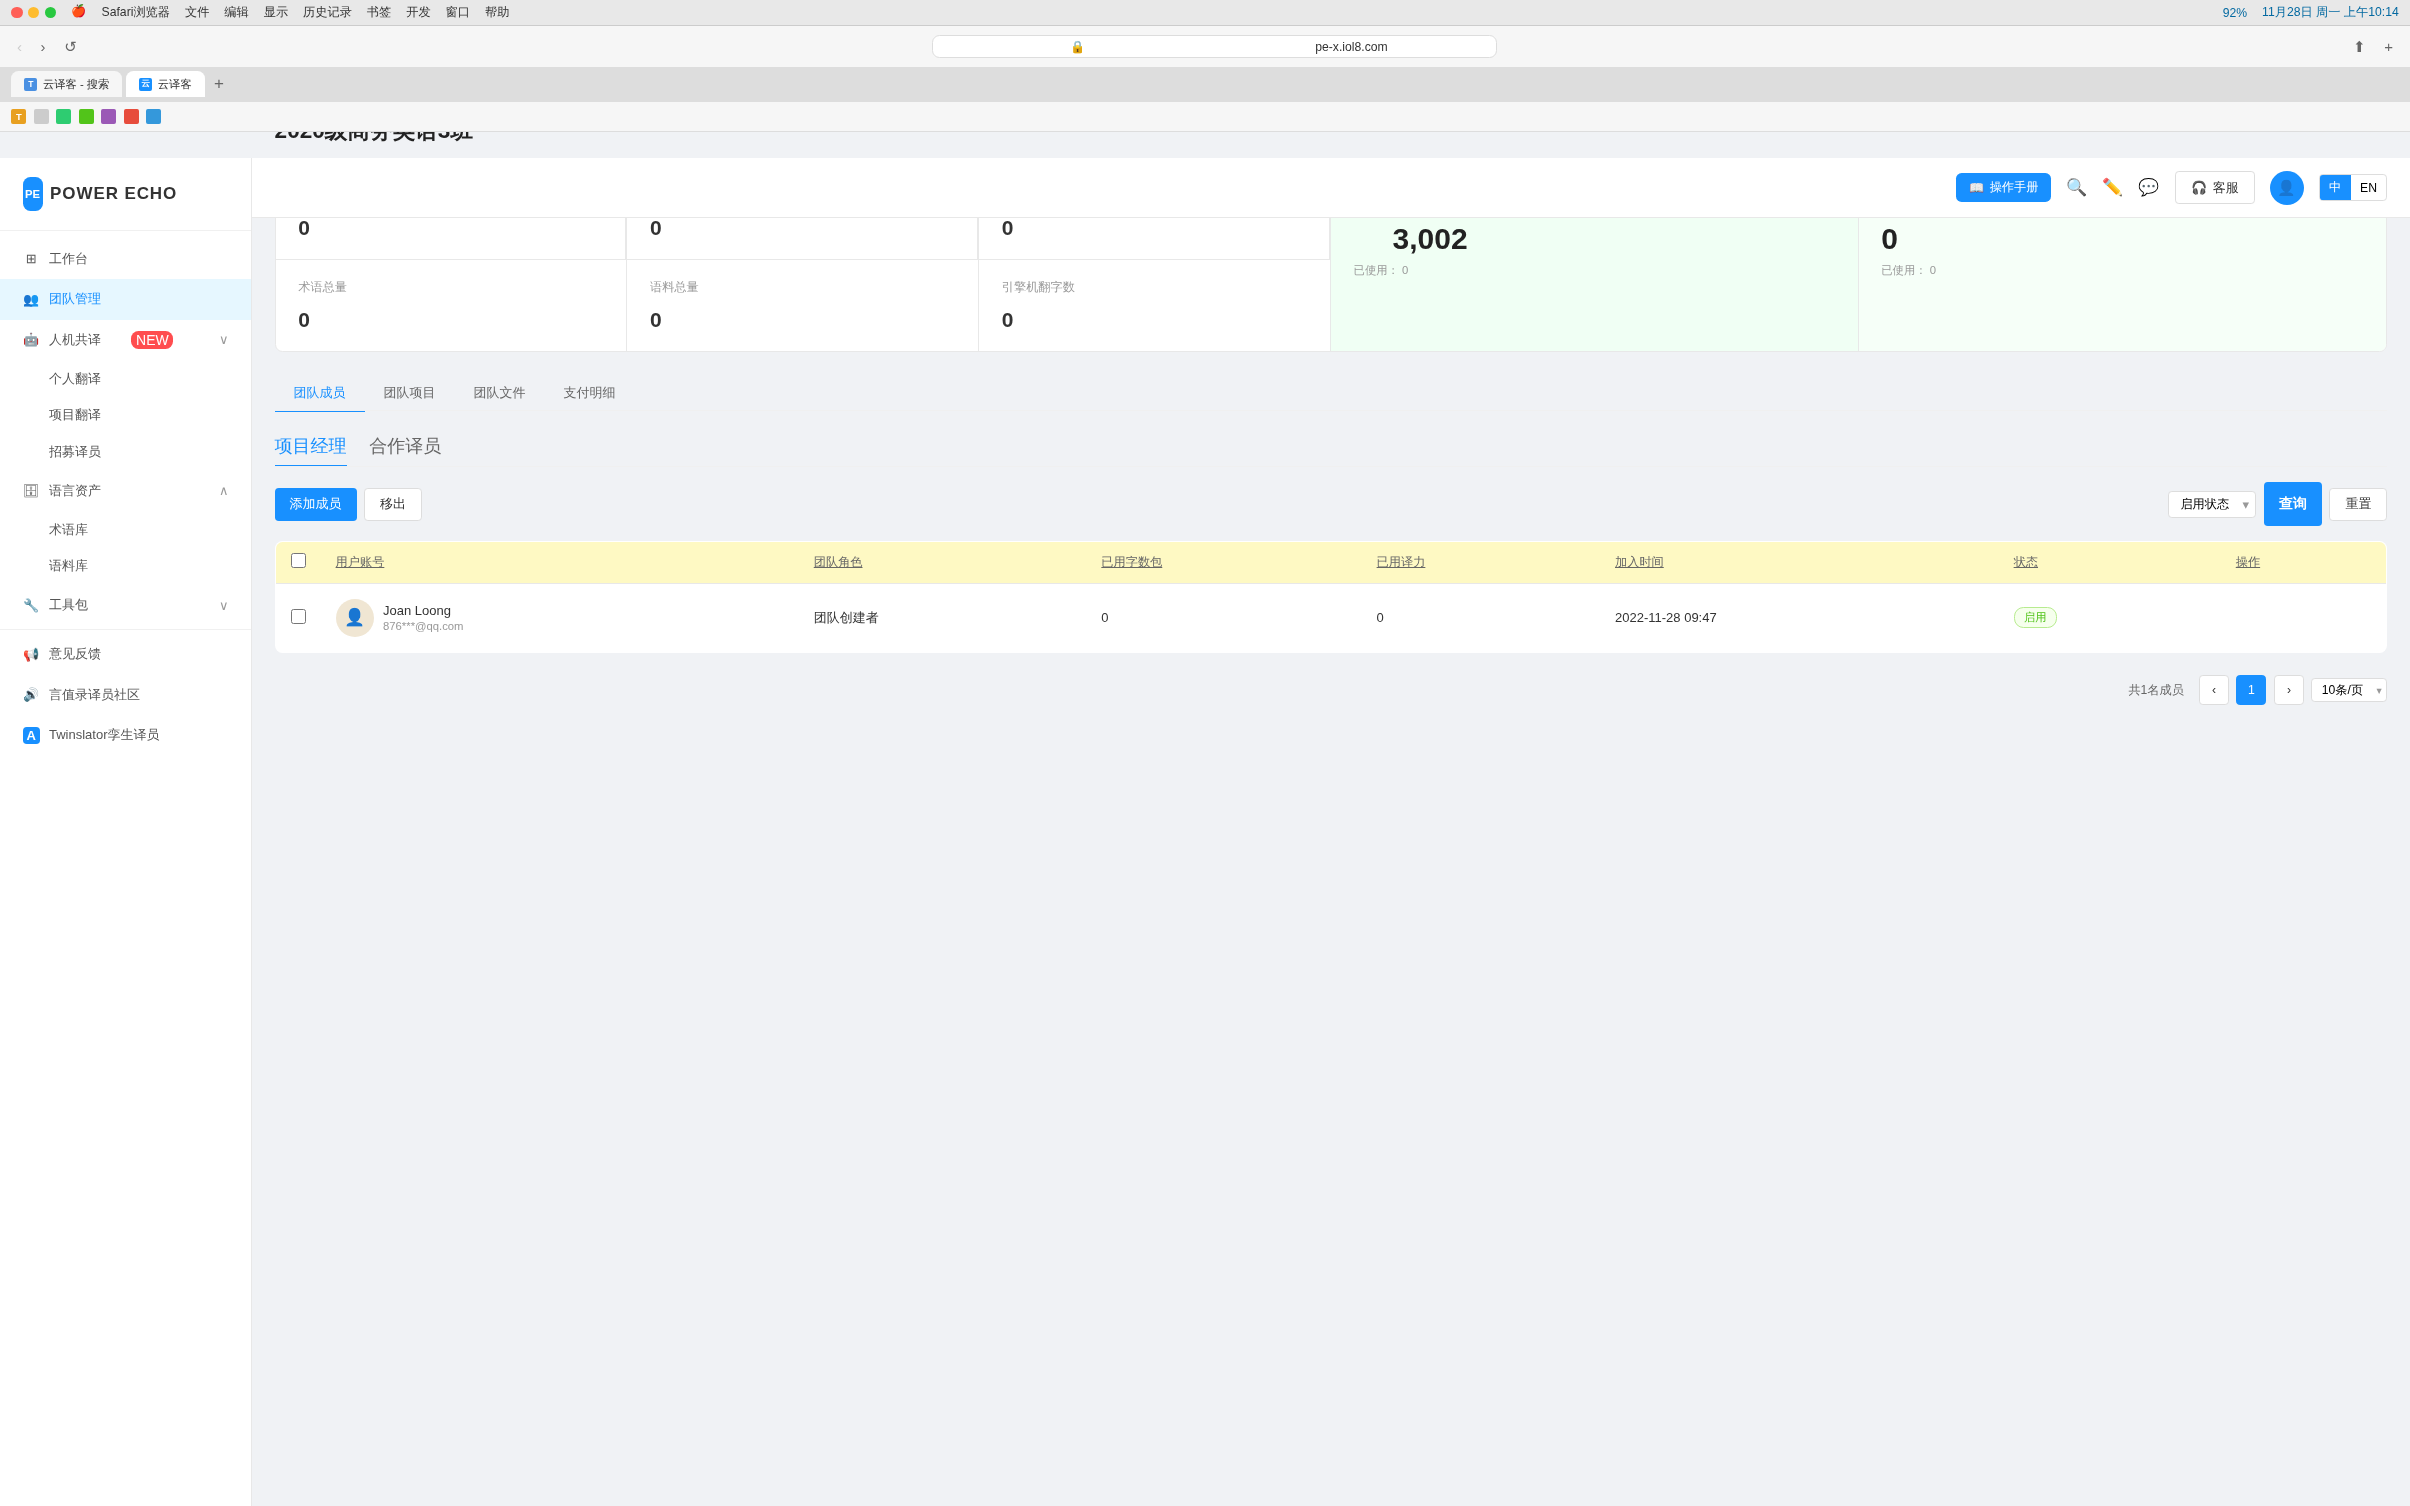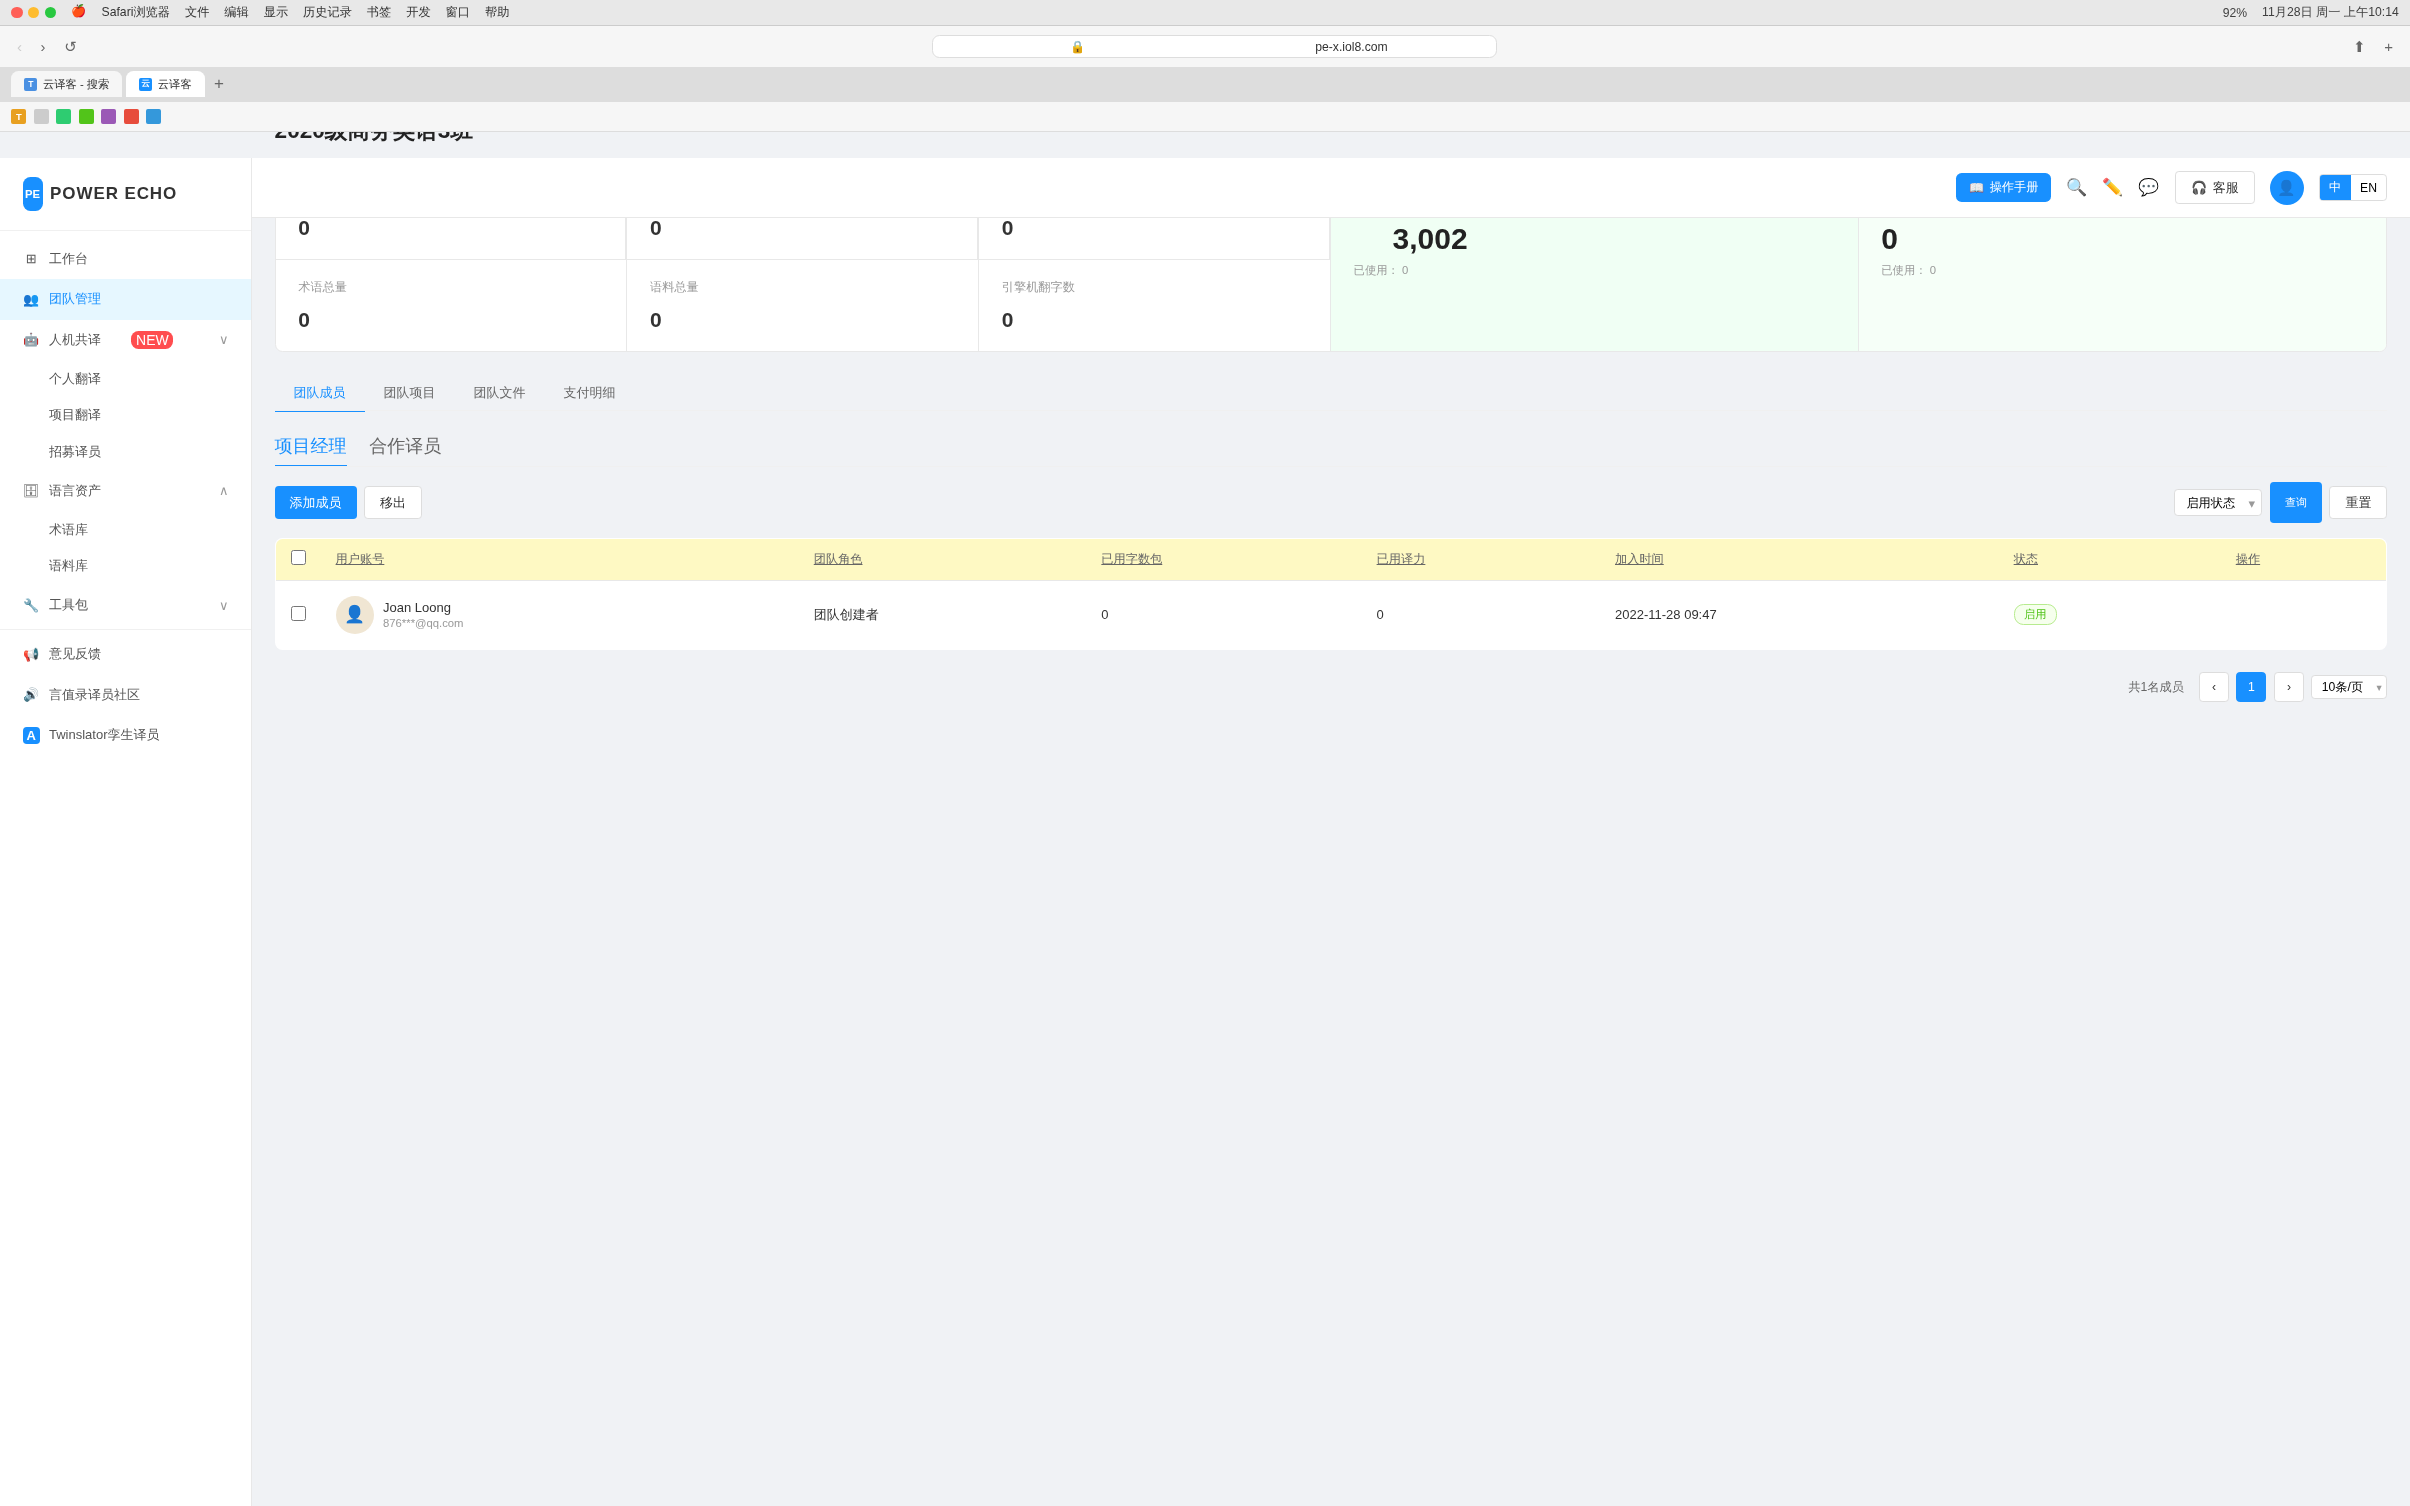--- a/index.html
+++ b/index.html
@@ -10,21 +10,21 @@
       background: #e8e8e8;
       height: 26px;
       display: flex;
       align-items: center;
       padding: 0 11.3px;
       justify-content: space-between;
       border-bottom: 0.9px solid #ccc;
       position: fixed; top: 0; left: 0; right: 0; z-index: 1000;
     }
     .mac-titlebar-left { display: flex; align-items: center; gap: 7.5px; font-size: 12.2px; color: #333; }
-    .mac-titlebar-right { display: flex; align-items: center; gap: 15px; font-size: 12.2px; color: #404040; }
+    .mac-titlebar-right { display: flex; align-items: center; gap: 15px; font-size: 12.2px; color: #0369a1; }
     .traffic-lights { display: flex; gap: 5.6px; margin-right: 7.5px; }
     .traffic-light { width: 11.3px; height: 11.3px; border-radius: 50%; }
     .traffic-light.red { background: #ff5f57; }
     .traffic-light.yellow { background: #febc2e; }
     .traffic-light.green { background: #28c840; }
     .mac-menu { display: flex; gap: 15px; font-size: 12.2px; }
 
     
     .browser-chrome {
       background: #f6f6f6;
@@ -184,21 +184,21 @@
     .sub-tab.active { color: #1890ff; border-bottom-color: #1890ff; }
 
     
     .table-toolbar {
       display: flex; align-items: center; justify-content: space-between; margin-bottom: 15px;
     }
     .table-toolbar-left { display: flex; gap: 7.5px; }
     .table-toolbar-right { display: flex; gap: 7.5px; align-items: center; }
     .btn-primary { background: #1890ff; color: white; border: none; border-radius: 3.8px; padding: 6.6px 15px; cursor: pointer; font-size: 13px; }
     .btn-default { background: white; color: #333; border: 0.9px solid #ddd; border-radius: 3.8px; padding: 6.6px 15px; cursor: pointer; font-size: 13px; }
-    .btn-query { background: #1890ff; color: white; border: none; border-radius: 3.8px; padding: 13px 15px; cursor: pointer; font-size: 11px; }
+    .btn-query { background: #1890ff; color: white; border: none; border-radius: 3.8px; padding: 13px 15px; cursor: pointer; font-size: 14px; font-weight: bold; }
     .btn-reset { background: white; color: #333; border: 0.9px solid #ddd; border-radius: 3.8px; padding: 6.6px 15px; cursor: pointer; font-size: 13px; }
     .select-filter {
       border: 0.9px solid #ddd; border-radius: 3.8px; padding: 5.6px 11.3px;
       font-size: 12.2px; background: white; cursor: pointer; appearance: none;
       padding-right: 26px; position: relative;
     }
     .select-wrapper { position: relative; display: inline-block; }
     .select-wrapper::after { content: '▾'; position: absolute; right: 7.5px; top: 50%; transform: translateY(-50%); pointer-events: none; color: #999; }
 
     

